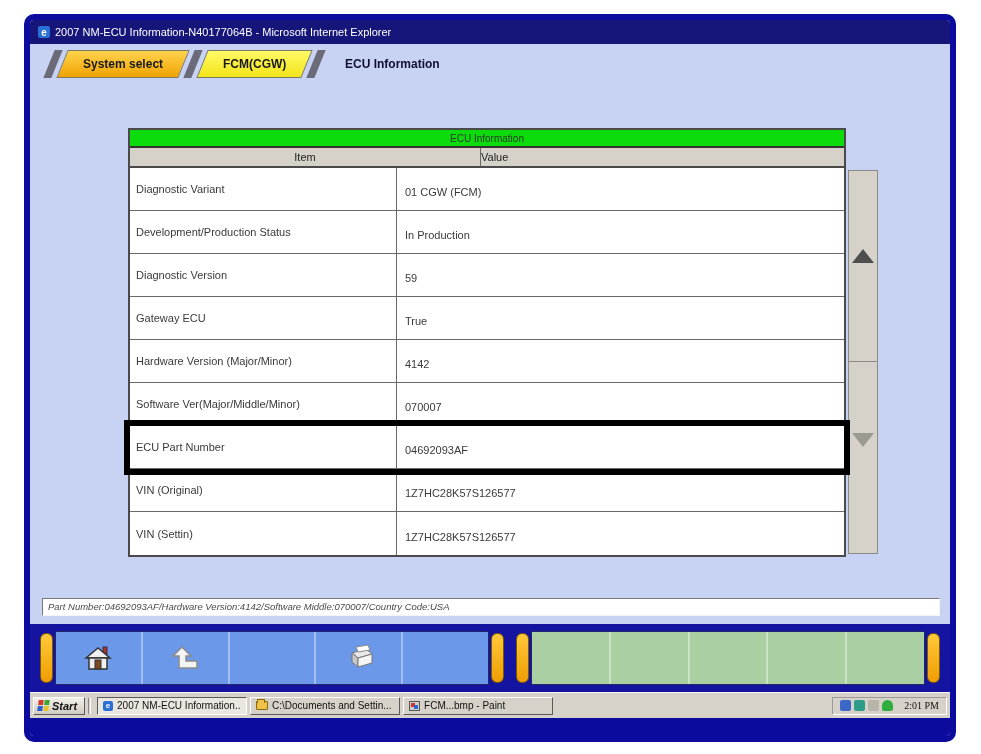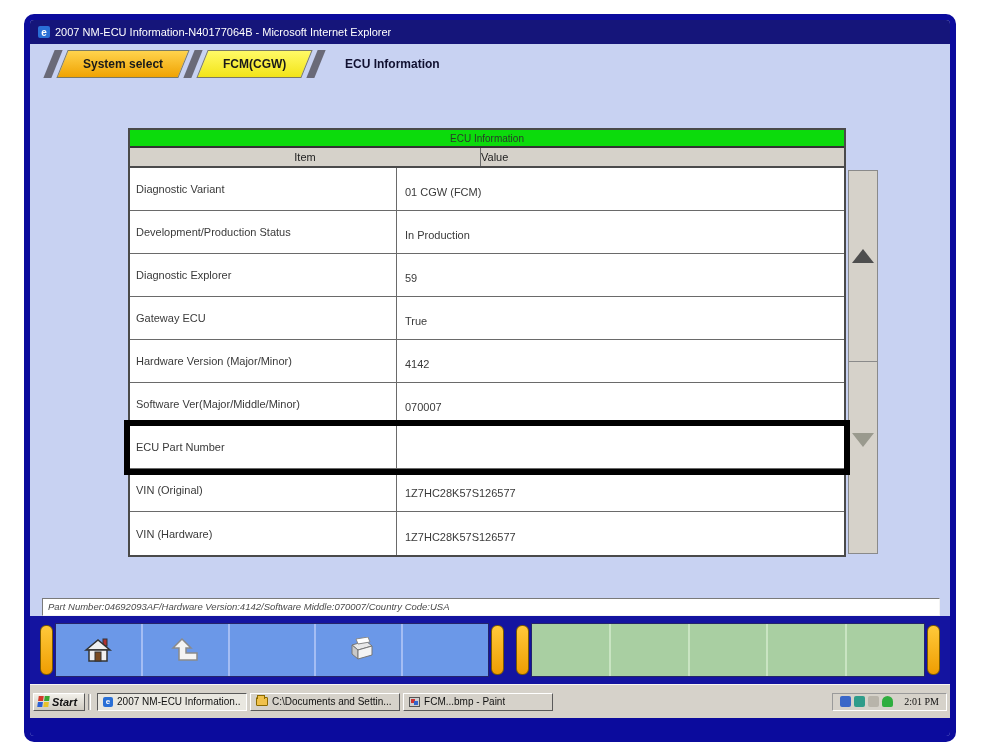--- a/index.html
+++ b/index.html
@@ -65,21 +65,21 @@
   .tb-group.right { flex:1; margin:0 8px; }
   .tb-cap { width:13px; height:50px; background:linear-gradient(#ffc93a,#ef9d02); border-radius:6px;
     flex:none; margin:0 2px; border:1px solid #7a5a00; }
   .tb-cells { flex:1; height:54px; display:flex; border:1px solid #24246a; }
   .tb-cell { flex:1; display:flex; align-items:center; justify-content:center; }
   .tb-cells.blue .tb-cell { background:#6b98e8; border-right:2px solid #a4bdf4; }
   .tb-cells.green .tb-cell { background:#a9cfa2; border-right:2px solid #c9e4c2; }
   .tb-cell:last-child { border-right:none !important; }
 
   
-  .taskbar { height:34px; background:#d6d2ca; border-top:1px solid #f7f6f2;
+  .taskbar { height:26px; background:#d6d2ca; border-top:1px solid #f7f6f2;
     display:flex; align-items:center; padding:0 3px; flex:none; }
   .start-btn { height:18px; display:flex; align-items:center; gap:3px; padding:0 7px 0 4px;
     background:linear-gradient(#f2f0ea,#cfcbc2); border:1px solid; border-color:#fff #5a5a5a #5a5a5a #fff;
     font-weight:bold; font-style:italic; font-size:11px; color:#111; flex:none; }
   .win-flag { display:grid; grid-template-columns:5px 5px; grid-template-rows:5px 5px; gap:1px; transform:skewX(-8deg); }
   .win-flag i { display:block; }
   .tb-sep { width:3px; height:16px; margin:0 3px; border-left:1px solid #8a8a8a; border-right:1px solid #fff; flex:none; }
   .task-btn { width:150px; height:18px; margin-left:3px; display:flex; align-items:center; gap:4px;
     padding:0 5px; font-size:10px; color:#111; background:#d6d2ca;
     border:1px solid; border-color:#fff #5a5a5a #5a5a5a #fff; overflow:hidden; white-space:nowrap; flex:none; }
@@ -132,44 +132,45 @@
         </div>
         <div class="tbl-row">
           <div class="cell-item">Diagnostic Variant</div>
           <div class="cell-value">01 CGW (FCM)</div>
         </div>
         <div class="tbl-row">
           <div class="cell-item">Development/Production Status</div>
           <div class="cell-value">In Production</div>
         </div>
         <div class="tbl-row">
-          <div class="cell-item">Diagnostic Explorer</div>
+          <div class="cell-item">Diagnostic Version</div>
           <div class="cell-value">59</div>
         </div>
         <div class="tbl-row">
           <div class="cell-item">Gateway ECU</div>
           <div class="cell-value">True</div>
         </div>
         <div class="tbl-row">
           <div class="cell-item">Hardware Version (Major/Minor)</div>
           <div class="cell-value">4142</div>
         </div>
         <div class="tbl-row">
           <div class="cell-item">Software Ver(Major/Middle/Minor)</div>
           <div class="cell-value">070007</div>
         </div>
         <div class="tbl-row highlight">
           <div class="cell-item">ECU Part Number</div>
+          <div class="cell-value">04692093AF</div>
         </div>
         <div class="tbl-row">
           <div class="cell-item">VIN (Original)</div>
           <div class="cell-value">1Z7HC28K57S126577</div>
         </div>
         <div class="tbl-row">
-          <div class="cell-item">VIN (Hardware)</div>
+          <div class="cell-item">VIN (Settin)</div>
           <div class="cell-value">1Z7HC28K57S126577</div>
         </div>
       </div>
 
       <div class="scroll-panel">
         <div class="tri-up"></div>
         <div class="scroll-divider"></div>
         <div class="tri-down"></div>
       </div>
 

